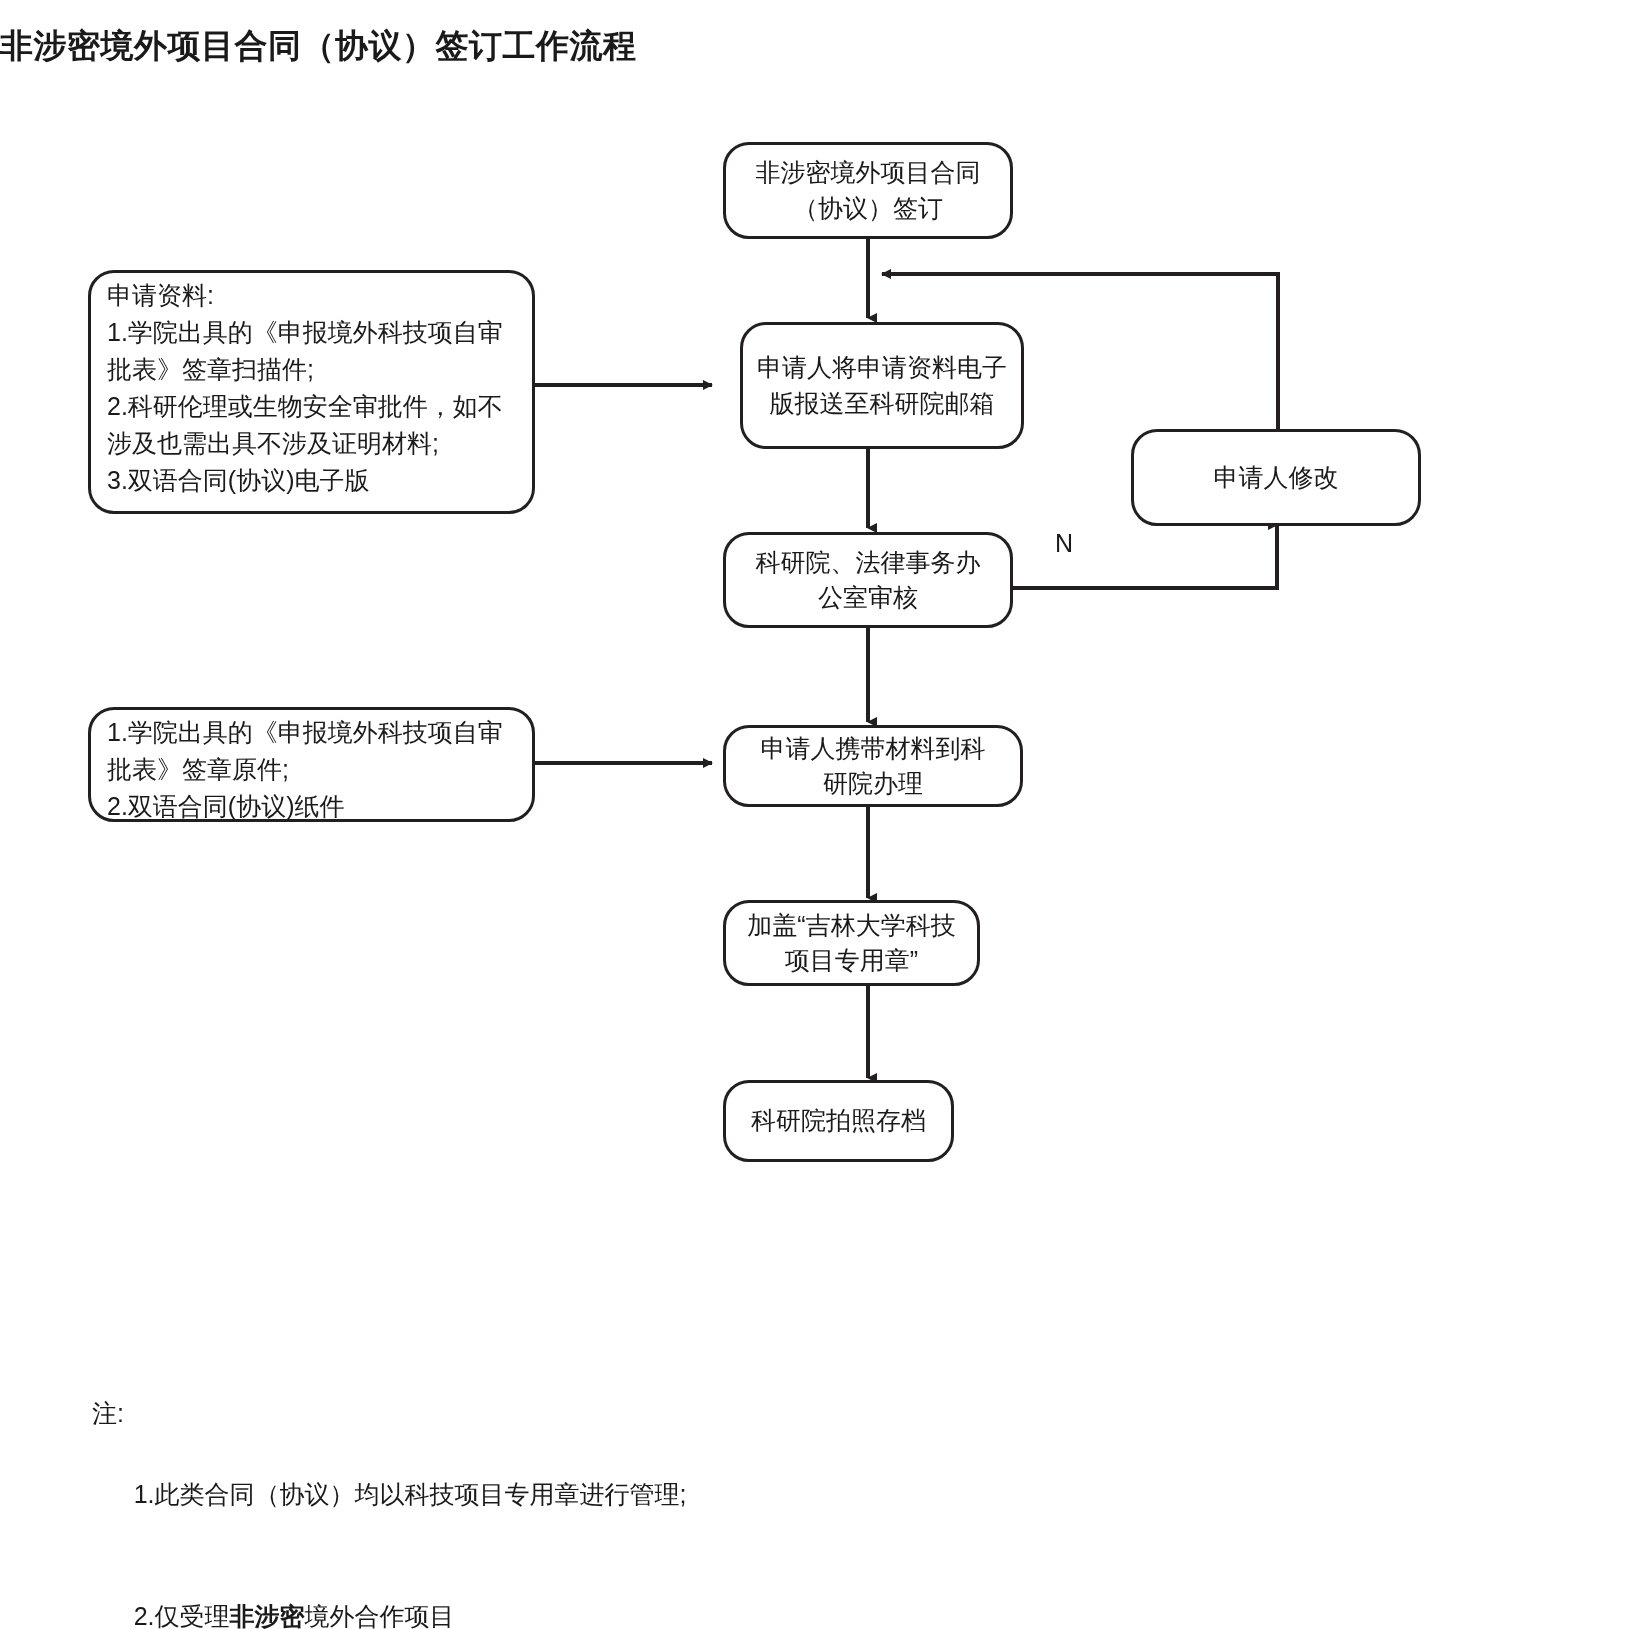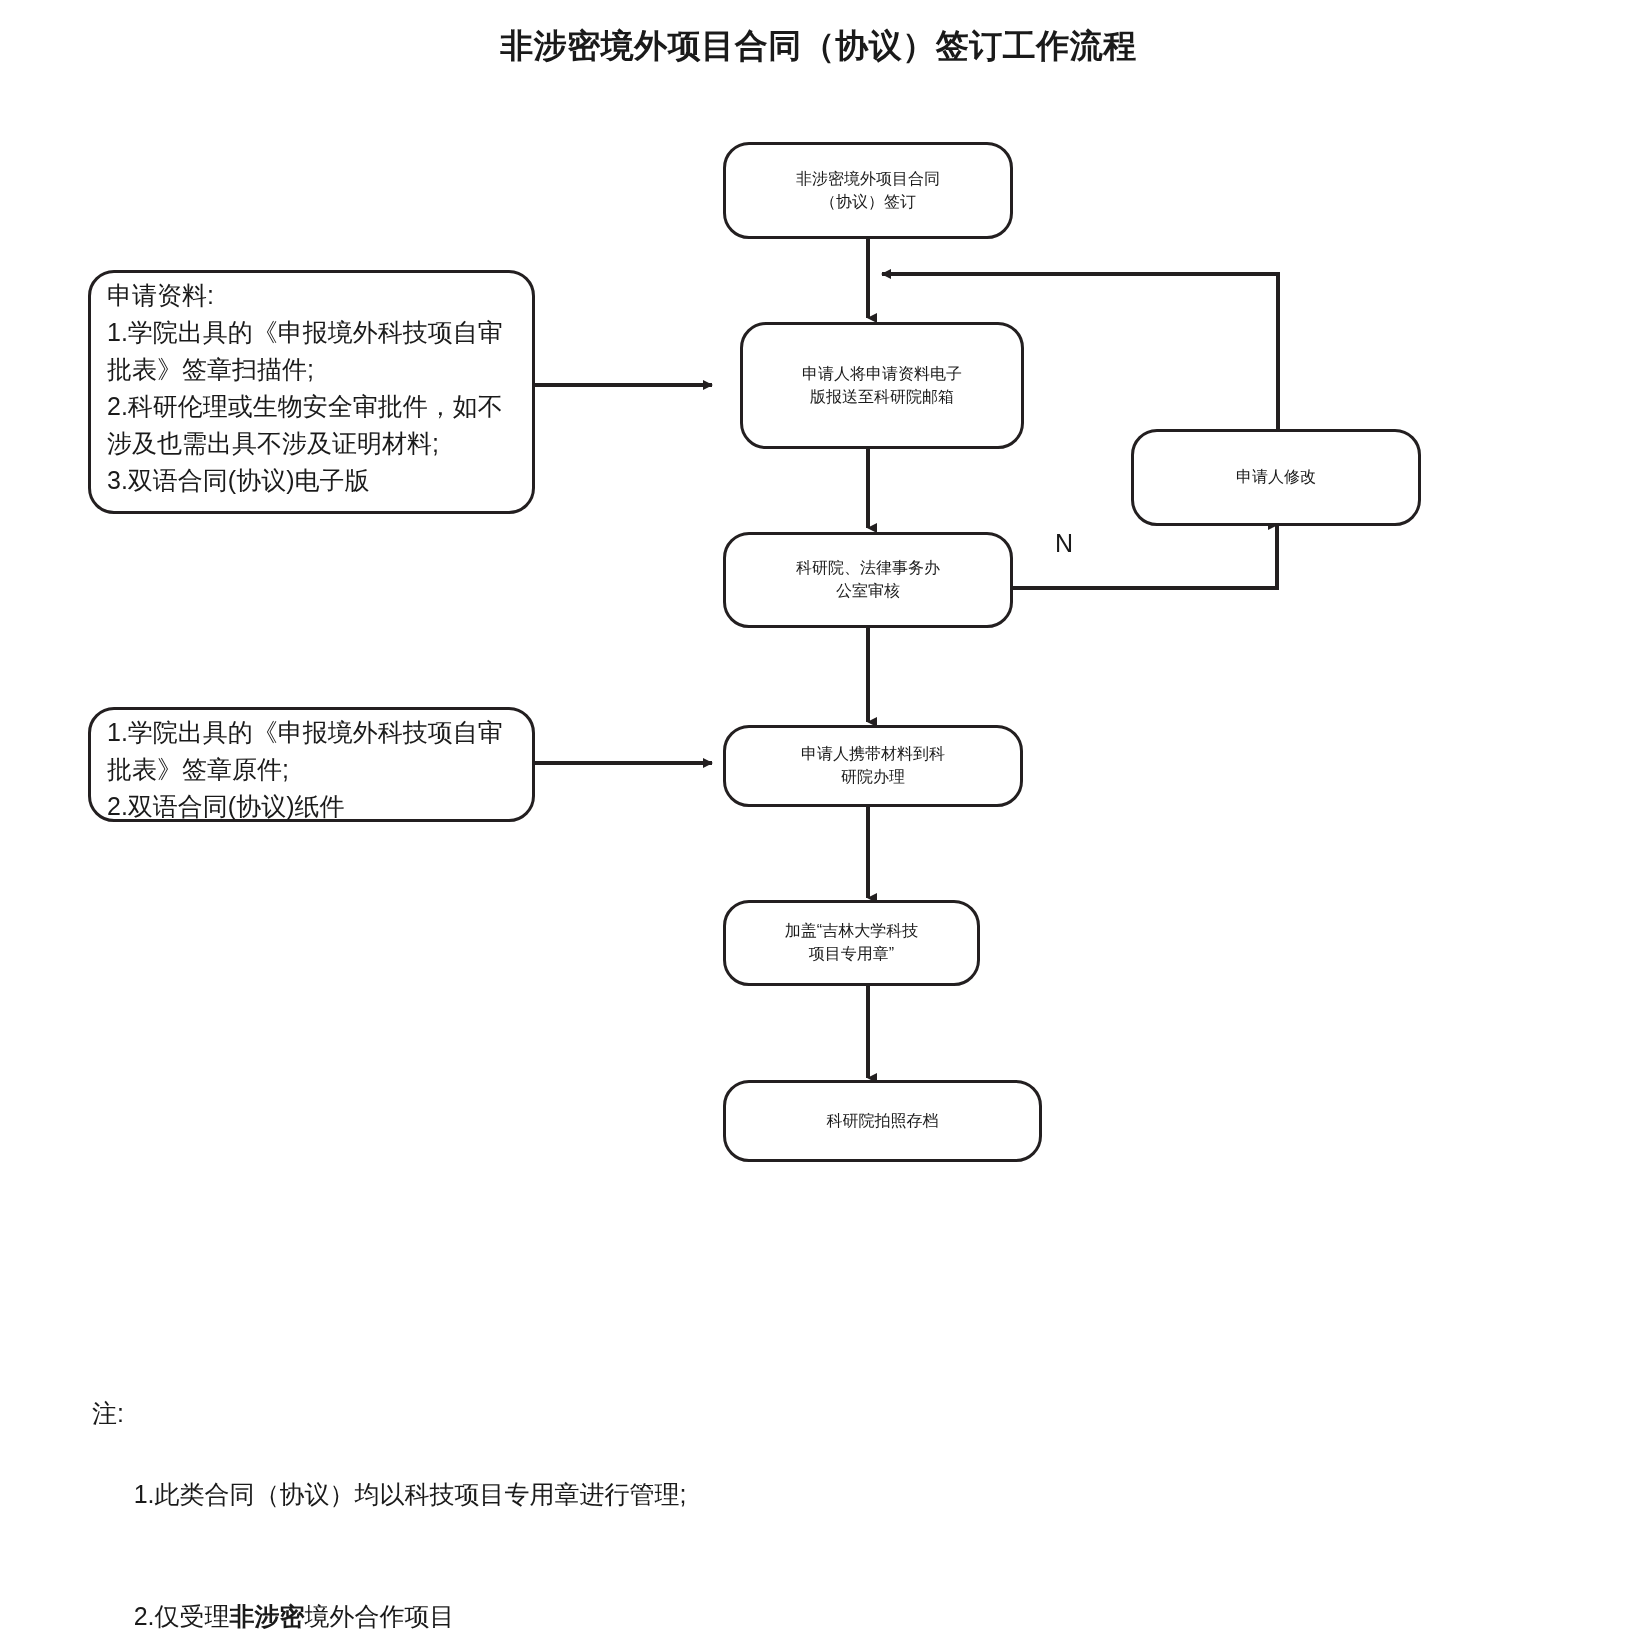--- a/index.html
+++ b/index.html
@@ -18,39 +18,38 @@
     background: #ffffff;
     overflow: hidden;
   }
 
   
   .title {
     position: absolute;
     left: 0;
     top: 24px;
     width: 1637px;
-    text-align: center;
     font-size: 33px;
     font-weight: bold;
     letter-spacing: 0.5px;
     color: #1a1a1a;
   }
 
   
   .node {
     position: absolute;
     box-sizing: border-box;
     border: 3px solid #231f20;
     border-radius: 26px;
     background: #ffffff;
     display: flex;
     align-items: center;
     justify-content: center;
     text-align: center;
-    font-size: 16px;
+    font-size: 25px;
     line-height: 1.42;
     color: #1a1a1a;
     padding: 4px 10px;
     white-space: pre-line;
   }
 
   .infobox {
     position: absolute;
     box-sizing: border-box;
     border: 3px solid #231f20;
@@ -148,21 +147,21 @@
 公室审核</div>
 
   <div class="node" style="left:1131px; top:429px; width:290px; height:97px;">申请人修改</div>
 
   <div class="node" style="left:723px; top:725px; width:300px; height:82px;">申请人携带材料到科
 研院办理</div>
 
   <div class="node" style="left:723px; top:900px; width:257px; height:86px;">加盖“吉林大学科技
 项目专用章”</div>
 
-  <div class="node" style="left:723px; top:1080px; width:319px; height:82px;">科研院拍照存档</div>
+  <div class="node" style="left:723px; top:1080px; width:231px; height:82px;">科研院拍照存档</div>
 
   <div class="branch-label" style="left:1055px; top:529px;">N</div>
 
   <div class="infobox" style="left:88px; top:270px; width:447px; height:244px;">申请资料:
  1.学院出具的《申报境外科技项自审
 批表》签章扫描件;
  2.科研伦理或生物安全审批件，如不
 涉及也需出具不涉及证明材料;
  3.双语合同(协议)电子版</div>
 

